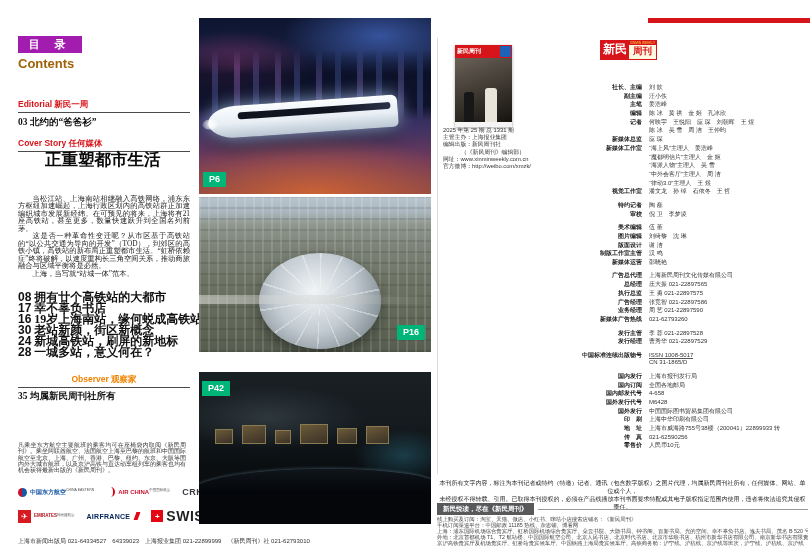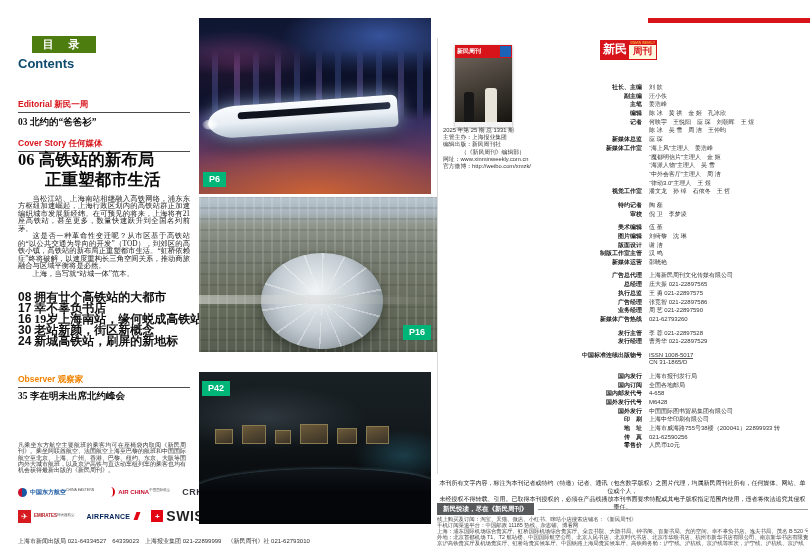--- a/index.html
+++ b/index.html
@@ -1,27 +1,27 @@
 <!DOCTYPE html>
 <html><head>
 <meta charset="utf-8">
 <style>
   html,body{margin:0;padding:0;background:#888;}
   .page{position:relative;width:810px;height:551px;background:#fff;overflow:hidden;
         font-family:"Liberation Sans","DejaVu Sans",sans-serif;color:#111;}
   .serif{font-family:Liberation Serif, serif;}
 
   
-  .toc-box{position:absolute;left:18px;top:36px;width:64px;height:17px;background:#4d7c0f;
+  .toc-box{position:absolute;left:18px;top:36px;width:64px;height:17px;background:#a21caf;
            color:#fff;font-weight:bold;font-size:11px;letter-spacing:6px;text-align:center;
-           line-height:17px;font-family:"Liberation Serif","DejaVu Serif",serif;margin-left:14px;}
-  .contents{position:absolute;left:18px;top:56px;font-weight:bold;font-size:13px;color:#0c4a6e;}
+           line-height:17px;font-family:"Liberation Serif","DejaVu Serif",serif;}
+  .contents{position:absolute;left:18px;top:56px;font-weight:bold;font-size:13px;color:#a16207;}
   .sec-head{position:absolute;left:18px;width:172px;font-size:8.5px;font-weight:bold;
             color:#d7141a;border-bottom:1.5px solid #4a4a4a;padding-bottom:1px;}
-  .sec-head.orange{color:#f08300;}
+  .sec-head.orange{color:#f08300;text-align:center;}
   .toc-single{position:absolute;left:18px;width:172px;font-weight:bold;font-size:9.5px;color:#111;}
   .headline{position:absolute;left:18px;top:150px;width:178px;font-weight:bold;font-size:16.5px;
             line-height:20px;color:#0a0a0a;font-family:"Liberation Serif","DejaVu Serif",serif;}
   .headline .hl2{padding-left:27px;}
   .paras{position:absolute;left:18px;top:195px;width:172px;font-size:7.3px;line-height:7.45px;
          color:#222;text-align:justify;font-family:"Liberation Serif","DejaVu Serif",serif;}
   .paras p{margin:0;text-indent:2em;}
   .toc-list{position:absolute;left:18px;top:292px;width:176px;}
   .toc-item{font-weight:bold;font-size:12px;line-height:11px;color:#111;white-space:nowrap;
             font-family:"Liberation Serif","DejaVu Serif",serif;}
@@ -62,21 +62,21 @@
        mask-image:linear-gradient(180deg,transparent,black 35%,black 80%,transparent);}
   .train{position:absolute;left:4%;top:47%;width:82%;height:32px;transform:rotate(-4deg);
        background:linear-gradient(180deg,#fbfdff 0%,#e8eef4 55%,#b9c6d2 100%);
        border-radius:46px 10px 8px 46px / 26px 10px 8px 26px;
        box-shadow:0 0 18px rgba(180,210,255,.8),0 10px 16px rgba(0,0,0,.5);}
   .train .winstrip{position:absolute;left:16%;right:4%;top:7px;height:7px;border-radius:4px;
        background:linear-gradient(90deg,#10141f 0 60%,#2a3348);}
   .train .light{position:absolute;left:-6px;top:12px;width:16px;height:10px;border-radius:50%;
        background:radial-gradient(circle,#fff,rgba(255,255,220,0));}
   .ph2{top:197px;height:155px;background:
-       linear-gradient(180deg,#b9c6cf 0%,#a9b5bc 10%,#8f968c 18%,#7d8378 32%,#6f7566 52%,#636a5a 75%,#575e50 100%); padding-left: 6px;}
+       linear-gradient(180deg,#b9c6cf 0%,#a9b5bc 10%,#8f968c 18%,#7d8378 32%,#6f7566 52%,#636a5a 75%,#575e50 100%);}
   .citytex{position:absolute;inset:0;opacity:.35;background:
        repeating-linear-gradient(90deg, rgba(255,255,255,.35) 0 2px, transparent 2px 9px),
        repeating-linear-gradient(0deg, rgba(0,0,0,.28) 0 2px, transparent 2px 11px);}
   .dome{position:absolute;left:26%;top:36%;width:122px;height:96px;border-radius:50%;
        background:radial-gradient(circle at 45% 40%, #f2f5f7, #c3ccd2 45%, #8d989e 75%, #68737a);
        box-shadow:0 6px 14px rgba(0,0,0,.4);}
   .dome .ribs{position:absolute;inset:0;border-radius:50%;opacity:.5;
        background:repeating-conic-gradient(rgba(255,255,255,.7) 0 2deg, transparent 2deg 26deg);}
   .road{position:absolute;left:0;right:0;top:63%;height:9px;opacity:.6;
        background:linear-gradient(90deg,rgba(230,230,225,.9),rgba(200,200,195,.5) 60%,transparent);}
@@ -142,41 +142,40 @@
   <div class="contents">Contents</div>
 
   <div class="sec-head" style="top:99px">Editorial 新民一周</div>
   <div class="toc-single serif" style="top:116px">
     <span>03</span>
     <span>北约的“爸爸衫”</span>
   </div>
 
   <div class="sec-head" style="top:138px">Cover Story 任何媒体</div>
   <div class="headline">
-    <div><span>06</span>
-         <span>高铁站的新布局</span></div>
     <div class="hl2">正重塑都市生活</div>
   </div>
   <div class="paras">
       <p>当松江站、上海南站相继融入高铁网络，浦东东方枢纽加速崛起，上海行政区划内的高铁站群正加速编织城市发展新经纬。在可预见的将来，上海将有21座高铁站，甚至更多，数量快速跃升到全国名列前茅。</p>
       <p>这是否一种革命性变迁呢？从市区基于高铁站的“以公共交通为导向的开发”（TOD），到郊区的高铁小镇，高铁站的新布局正重塑都市生活。“虹桥依赖症”终将破解，以速度重构长三角空间关系，推动商旅融合与区域平衡将是必然。</p>
       <p>上海，当写就“站城一体”范本。</p>
     </div>
   <div class="toc-list">
       <div class="toc-item"><span class="pg">08</span><span>拥有廿个高铁站的大都市</span></div>
       <div class="toc-item"><span class="pg">17</span><span>幸不辜负书店</span></div>
       <div class="toc-item"><span class="pg">16</span><span>19岁上海南站，缘何蜕成高铁站</span></div>
       <div class="toc-item"><span class="pg">30</span><span>老站新颜，街区新概念</span></div>
       <div class="toc-item"><span class="pg">24</span><span>新城高铁站，刷屏的新地标</span></div>
+      <div class="toc-item"><span class="pg">28</span><span>一城多站，意义何在？</span></div>
     </div>
 
   <div class="sec-head orange" style="top:374px">Observer 观察家</div>
   <div class="toc-single serif" style="top:390px">
     <span>35</span>
-    <span>李在明未出席北约峰会</span>
+    <span>均属新民周刊社所有</span>
   </div>
 
   <div class="air-note">凡乘坐东方航空主要航班的乘客均可在座椅袋内取阅《新民周刊》。乘坐阿联酋航空、法国航空上海至巴黎的航班和中国国际航空至北京、上海、广州、香港、巴黎、纽约、东京、大阪等国内外大城市航班，以及京沪高铁与直达动车组列车的乘客也均有机会获得最新出版的《新民周刊》。</div>
 
   <div class="logo-row" style="top:487px">
     <div class="logo">
       <span class="dot-ce"></span>
       <span class="lg-stack">
         <span class="lg-cn" style="color:#1857a4">中国东方航空</span>
         <span class="lg-en">CHINA EASTERN</span>

